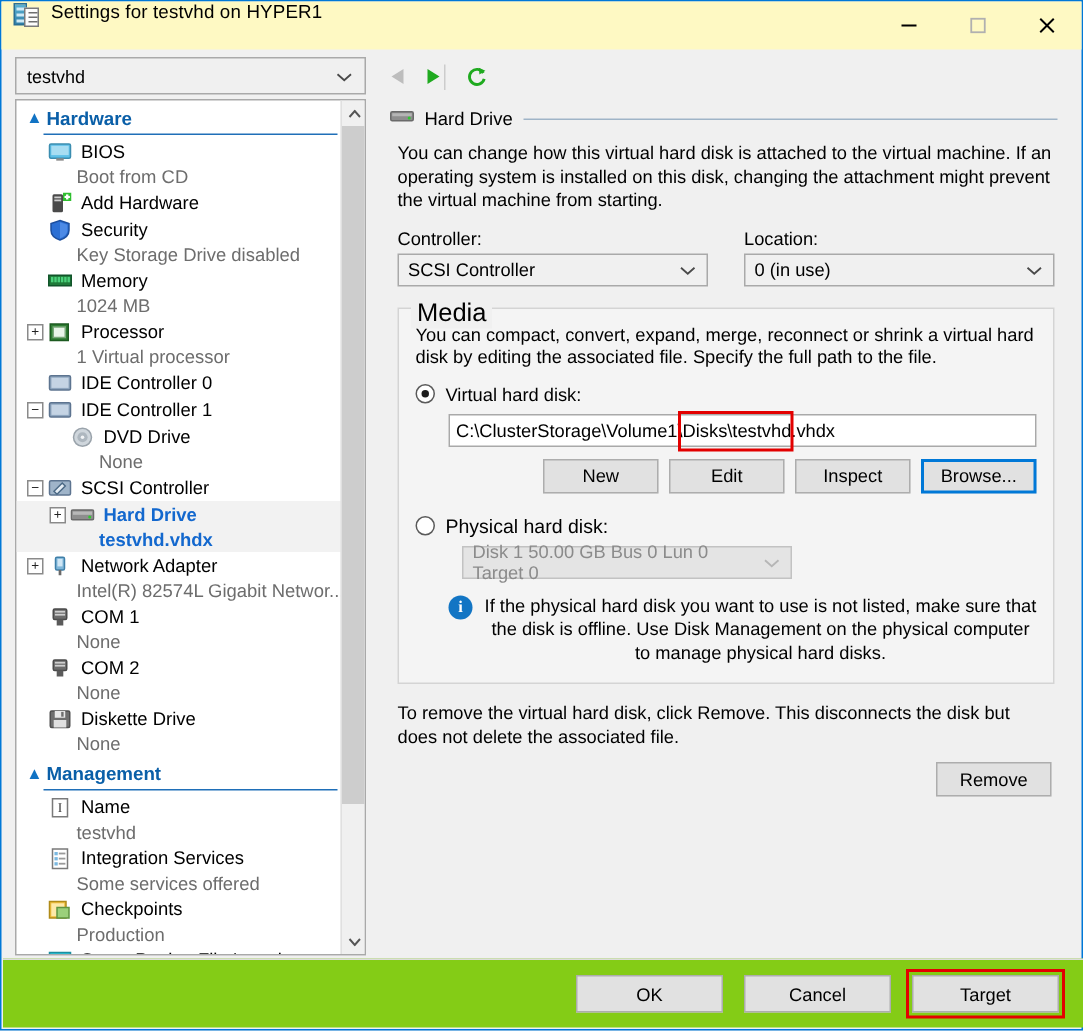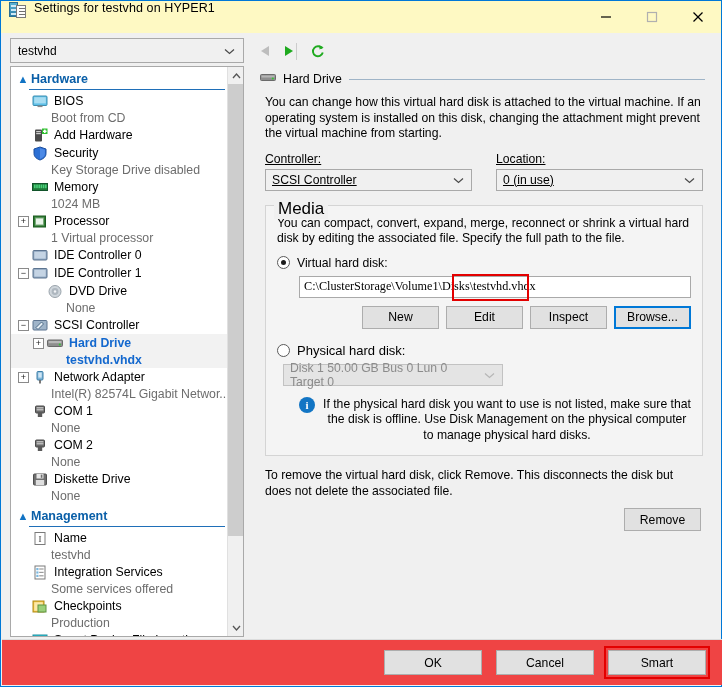--- a/index.html
+++ b/index.html
@@ -118,21 +118,21 @@
   .vsb-up { top:0; } .vsb-dn { bottom:0; }
   .vsb-thumb { position:absolute; left:0; top:17px; width:16px; height:452px; background:#cdcdcd; }
   
   .panel { position:absolute; left:253px; top:65px; width:459px; height:571px; background:#f0f0f0; }
   .hdr {
     display:flex; align-items:center; gap:7px; padding-top:6px; padding-left:6px;
   }
   .hdr-title { font-size:12.3px; white-space:nowrap; }
   .hdr-rule { flex:1; height:1px; background:#9fb4c7; margin-right:8px; }
   .para { margin:9px 10px 0 11px; font-size:12.2px; line-height:15.5px; }
-  .field-row { display:flex; margin:10px 10px 0 11px; gap:24px;text-decoration:underline; }
+  .field-row { display:flex; margin:10px 10px 0 11px; gap:24px; }
   .field { flex:1; }
   .field-lbl { font-size:12.2px; margin-bottom:3px; }
   .combo {
     height:22px; background:#f0f0f0; border:1px solid #a9a9a9;
     display:flex; align-items:center; padding-left:6px; font-size:12.2px;
   }
   .combo .caret { margin-left:auto; margin-right:7px; color:#3a3a3a; }
   .combo.disabled { background:#e4e4e4; border:1px solid #c2c2c2; color:#8b8b8b; }
   .combo.disabled .caret { color:#b0b0b0; }
   
@@ -150,21 +150,21 @@
     width:13px; height:13px; border-radius:50%; border:1px solid #5a5a5a;
     background:#fff; position:relative; flex:0 0 auto;
   }
   .radio.on:after {
     content:""; position:absolute; left:3px; top:3px; width:5px; height:5px;
     border-radius:50%; background:#1d1d1d;
   }
   .txtbox {
     margin-top:6px; margin-left:22px; height:22px; background:#fff;
     border:1px solid #a9a9a9; display:flex; align-items:center;
-    padding-left:4px; font-size:12.2px; position:relative;font-family:Liberation Serif, serif;
+    padding-left:4px; font-size:12.2px; position:relative;
   }
   .hl-box {
     position:absolute; border:2px solid #e30000; pointer-events:none;
   }
   .btn-row { display:flex; gap:7px; justify-content:flex-end; margin-top:8px; }
   .btn {
     min-width:77px; height:23px; background:#e1e1e1; border:1px solid #adadad;
     display:flex; align-items:center; justify-content:center; font-size:12.2px;
   }
   .btn.focus { border:2px solid #0078d7; }
@@ -173,21 +173,21 @@
     width:16px; height:16px; border-radius:50%; background:#1275c4;
     color:#fff; font-weight:bold; font-size:11px; line-height:16px;
     text-align:center; flex:0 0 auto; font-family:"Liberation Serif", serif;
   }
   .info-txt { font-size:12.2px; line-height:15.5px;text-align:center; }
   .remove-para { margin:12px 10px 0 11px; font-size:12.2px; line-height:15.5px; }
   .remove-row { display:flex; justify-content:flex-end; margin:9px 12px 0 0; }
   
   .footer {
     position:absolute; left:1px; bottom:1px; width:720px; height:46px;
-    background:#ef4444; border-top:1px solid #dcdcdc;
+    background:#84cc16; border-top:1px solid #dcdcdc;
   }
   .footer-btns { position:absolute; right:16px; top:10px; display:flex; gap:14px; }
   .fbtn {
     width:98px; height:25px; background:#e1e1e1; border:1px solid #adadad;
     display:flex; align-items:center; justify-content:center; font-size:12.2px;
   }
   .fbtn-wrap { position:relative; }
   .fbtn-wrap.hl:after {
     content:""; position:absolute; left:-4px; top:-4px; right:-4px; bottom:-4px;
     border:2px solid #e30000; pointer-events:none;
@@ -600,21 +600,21 @@
           <div class="btn">Edit</div>
           <div class="btn">Inspect</div>
           <div class="btn focus">Browse...</div>
         </div>
 
       <div class="radio-row" style="margin-top:14px;">
         <span class="radio" id="phd-radio"></span>
         <span style="font-size:13px;">Physical hard disk:</span>
       </div>
 
-      <div class="combo disabled" style="margin-top:6px;margin-left:6px;width:220px;">
+      <div class="combo disabled" style="margin-top:6px;margin-left:31px;width:220px;">
         <span>Disk 1 50.00 GB Bus 0 Lun 0 Target 0</span>
         <span class="caret">
           <svg width="11" height="7" viewBox="0 0 11 7">
               <polyline points="1,1.5 5.5,5.5 10,1.5" fill="none" stroke="#b6b6b6" stroke-width="1.2"></polyline>
             </svg>
         </span>
       </div>
 
       <div class="info-row">
         <div class="info-ico">i</div>
@@ -630,18 +630,18 @@
 
   <div class="footer">
     <div class="footer-btns">
       <div class="fbtn-wrap">
         <div class="fbtn">OK</div>
       </div>
       <div class="fbtn-wrap">
         <div class="fbtn">Cancel</div>
       </div>
       <div class="fbtn-wrap hl">
-        <div class="fbtn">Smart</div>
+        <div class="fbtn">Target</div>
       </div>
     </div>
   </div>
 
 </div>
 
 </body></html>

